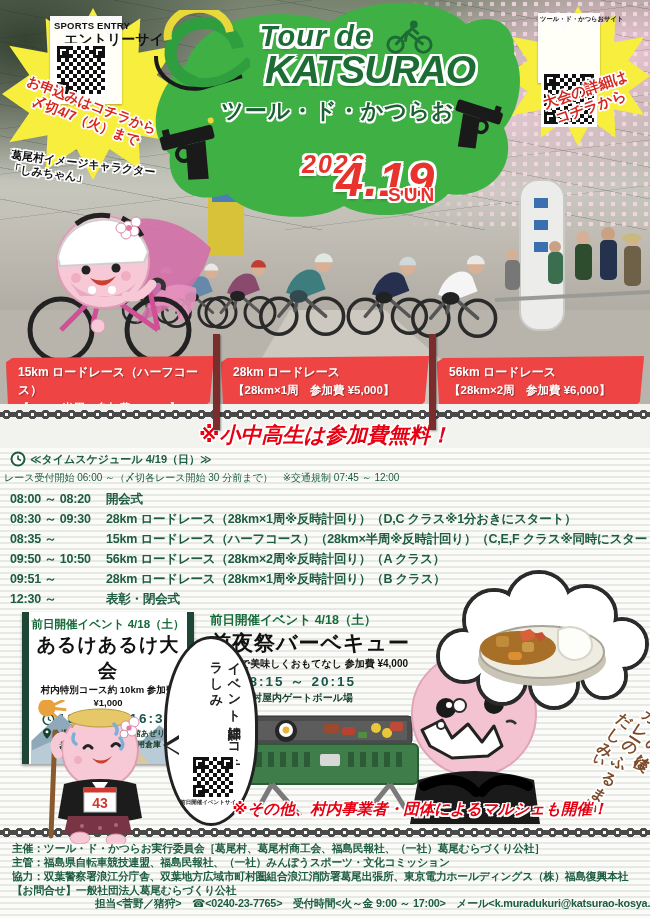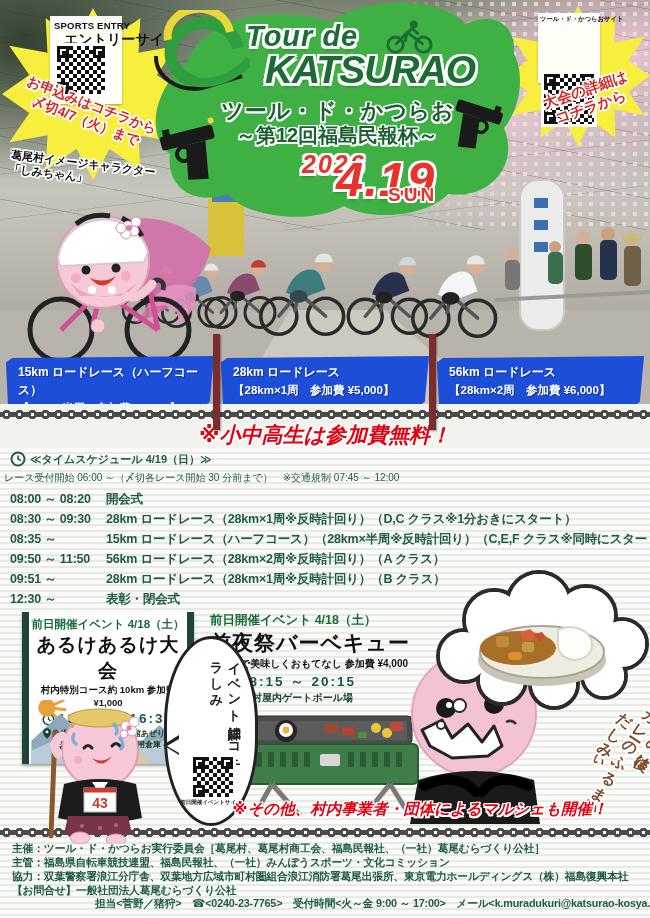--- a/index.html
+++ b/index.html
@@ -52,35 +52,35 @@
 
   .site-burst { left:506px; top:6px; width:144px; height:140px; }
   .site-panel { left:538px; top:13px; width:62px; height:70px; }
   .site-label { left:540px; top:15px; font-size:6.3px; }
   .site-qr { left:544px; top:26px; width:50px; height:50px; }
   .site-burst-text { left:520px; top:80px; width:136px; transform:rotate(-19deg); color:#d6261f; font-weight:bold; font-size:14.5px; line-height:18px; text-align:center; }
 
   
   .logo-blob { left:148px; top:2px; width:378px; height:218px; }
   .logo-swirl { left:138px; top:10px; width:112px; height:86px; }
-  .logo-tourde { left:246px; top:20px; width:140px; font-size:29px; font-style:italic; font-weight:bold; color:#1d6b35; letter-spacing:1px; text-align:left; }
+  .logo-tourde { left:246px; top:20px; width:140px; font-size:29px; font-style:italic; font-weight:bold; color:#1d6b35; letter-spacing:1px; text-align:center; }
   .logo-cyclist { left:384px; top:18px; width:50px; height:36px; }
   .logo-katsurao { left:222px; top:48px; width:296px; font-size:39px; font-style:italic; font-weight:bold; color:#1d6b35; text-align:center; letter-spacing:-1px; }
   .logo-katakana { left:178px; top:96px; width:320px; font-size:22px; font-weight:bold; color:#1c5f33; text-align:center; letter-spacing:1px; }
   .logo-subtitle { left:172px; top:122px; width:330px; font-size:20px; font-weight:bold; color:#1c5f33; text-align:center; }
   .logo-year { left:266px; top:150px; font-size:25px; font-style:italic; font-weight:bold; color:#e8332c; letter-spacing:2px;margin-left:36px; }
   .logo-date { left:336px; top:134px; font-size:49px; font-style:italic; font-weight:bold; color:#e8332c; letter-spacing:1px;margin-top:17px; }
   .logo-day  { left:388px; top:184px; font-size:19px; font-weight:bold; color:#e8332c; letter-spacing:3px; }
   .pistol-left { left:160px; top:116px; width:64px; height:74px; transform:rotate(-14deg); }
   .pistol-right { left:446px; top:94px; width:56px; height:62px; transform:scaleX(-1) rotate(-18deg); }
 
   .bike-mascot { left:6px; top:178px; width:208px; height:190px; }
 
   
-  .ribbon { top:356px; width:208px; height:52px; background:#1d4ed8; color:#fff; padding:7px 0 0 12px;
+  .ribbon { top:356px; width:208px; height:52px; background:#ef4444; color:#fff; padding:7px 0 0 12px;
     clip-path:polygon(0% 12%,3% 4%,100% 0%,98% 88%,95% 98%,1% 100%); box-shadow:0 3px 4px rgba(0,0,0,.35); }
   .ribbon .r1 { font-size:12px; font-weight:bold; line-height:18px; text-shadow:1px 1px 1px rgba(0,0,0,.35); }
   .ribbon .r2 { font-size:11.5px; font-weight:bold; line-height:18px; text-shadow:1px 1px 1px rgba(0,0,0,.35); }
   .rib1 { left:6px; } .rib2 { left:221px; } .rib3 { left:437px; width:207px; }
   .pole { top:334px; width:7px; height:96px; background:#7b2c2c; box-shadow:1px 1px 2px rgba(0,0,0,.4); z-index:5; }
   .pole1 { left:213px; } .pole2 { left:429px; }
 
   
   .band { left:0; top:404px; width:650px; height:44px; background:#f2f2ee; }
   .chain { left:0; width:650px; height:13px;
@@ -287,21 +287,20 @@
   <div class="abs logo-tourde outline-W">Tour de</div>
   <svg class="abs logo-cyclist" viewBox="0 0 52 36">
     <circle cx="12" cy="27" r="8" fill="none" stroke="#1d6b35" stroke-width="3"></circle>
     <circle cx="41" cy="27" r="8" fill="none" stroke="#1d6b35" stroke-width="3"></circle>
     <path d="M12,27 L24,14 L41,27 M24,14 L22,24" fill="none" stroke="#1d6b35" stroke-width="3"></path>
     <circle cx="31" cy="6" r="4" fill="#1d6b35"></circle>
       <path d="M29,10 L23,17 M29,10 L36,16" stroke="#1d6b35" stroke-width="3"></path>
   </svg>
   <div class="abs logo-katsurao outline-W">KATSURAO</div>
   <div class="abs logo-katakana outline-w">ツール・ド・かつらお</div>
-  <div class="abs logo-subtitle outline-w">～第12回福島民報杯～</div>
   <div class="abs logo-year outline-W">2026</div>
   <div class="abs logo-date outline-W">4.19</div>
   <div class="abs logo-day outline-w">SUN</div>
 
   <svg class="abs pistol-left" viewBox="0 0 64 70">
     <rect x="4" y="12" width="54" height="14" rx="3" fill="#1a1a1a"></rect>
       <rect x="8" y="6" width="7" height="8" fill="#1a1a1a"></rect>
     <path d="M28,26 L48,26 L42,64 L22,60 Z" fill="#1a1a1a"></path>
       <circle cx="24" cy="34" r="7" fill="none" stroke="#1a1a1a" stroke-width="4"></circle>
     <circle cx="58" cy="8" r="3" fill="#e8d83a"></circle>
@@ -371,21 +370,21 @@
       </svg>
     <span>≪タイムスケジュール 4/19（日）≫</span>
   </div>
   <div class="abs sched-reception">レース受付開始 06:00 ～（〆切各レース開始 30 分前まで）　※交通規制 07:45 ～ 12:00</div>
   <div class="abs sched-row sched-time" style="top:491px">08:00 ～ 08:20</div>
   <div class="abs sched-row sched-event" style="top:491px">開会式</div>
   <div class="abs sched-row sched-time" style="top:511px">08:30 ～ 09:30</div>
   <div class="abs sched-row sched-event" style="top:511px">28km ロードレース（28km×1周※反時計回り）（D,C クラス※1分おきにスタート）</div>
   <div class="abs sched-row sched-time" style="top:531px">08:35 ～</div>
   <div class="abs sched-row sched-event" style="top:531px">15km ロードレース（ハーフコース）（28km×半周※反時計回り）（C,E,F クラス※同時にスタート）</div>
-  <div class="abs sched-row sched-time" style="top:551px">09:50 ～ 11:50</div>
+  <div class="abs sched-row sched-time" style="top:551px">09:50 ～ 10:50</div>
   <div class="abs sched-row sched-event" style="top:551px">56km ロードレース（28km×2周※反時計回り）（A クラス）</div>
   <div class="abs sched-row sched-time" style="top:571px">09:51 ～</div>
   <div class="abs sched-row sched-event" style="top:571px">28km ロードレース（28km×1周※反時計回り）（B クラス）</div>
   <div class="abs sched-row sched-time" style="top:591px">12:30 ～</div>
   <div class="abs sched-row sched-event" style="top:591px">表彰・閉会式</div>
 
   <div class="abs walk-card">
     <svg class="walk-scene" viewBox="0 0 158 66">
       <circle cx="16" cy="8" r="9" fill="#e8a13c"></circle>
         <path d="M16,8 L34,0 M16,8 L36,10 M16,8 L30,22" stroke="#e8a13c" stroke-width="3"></path>

